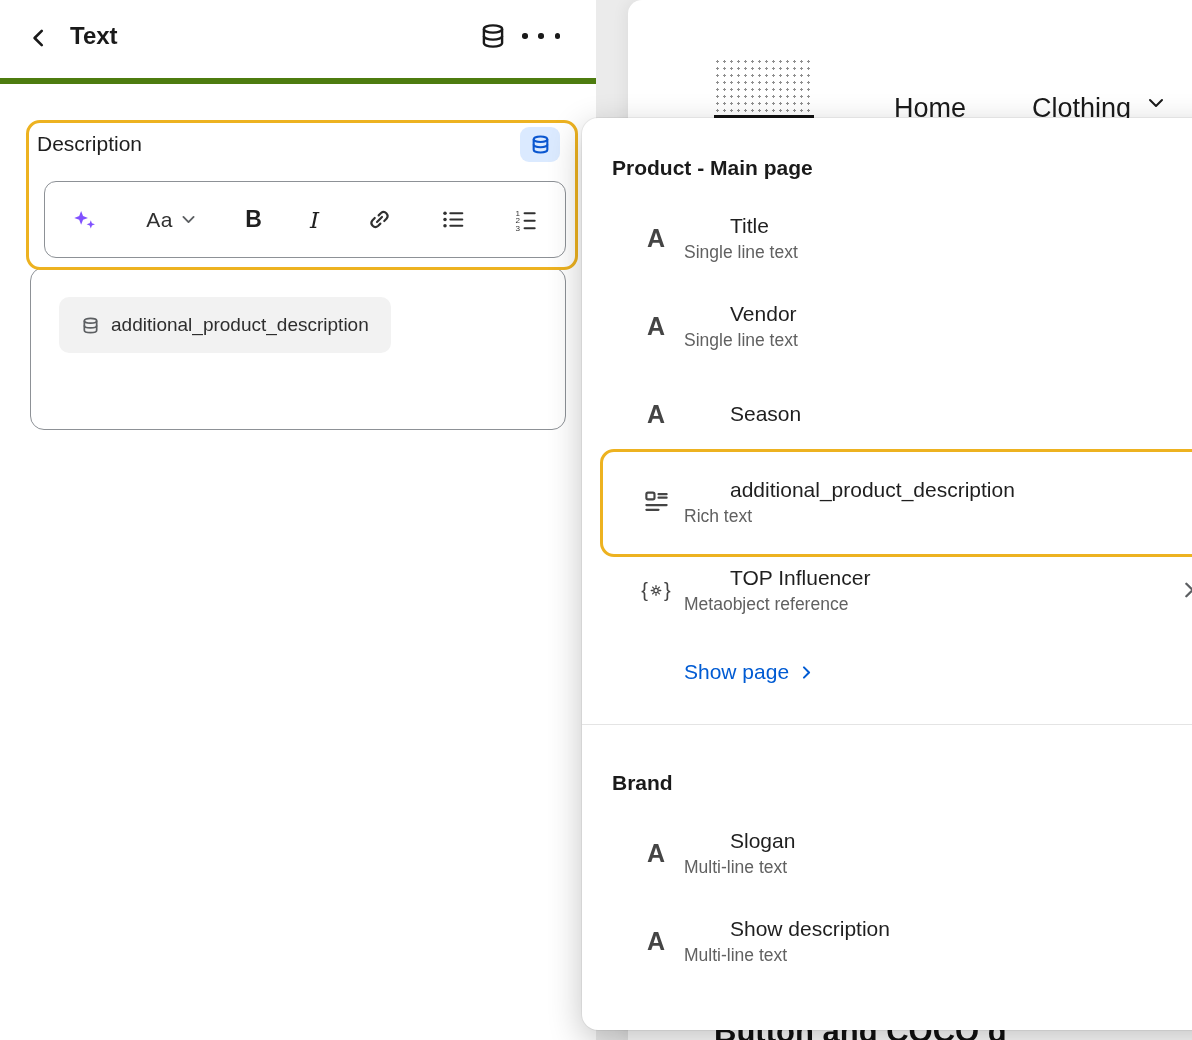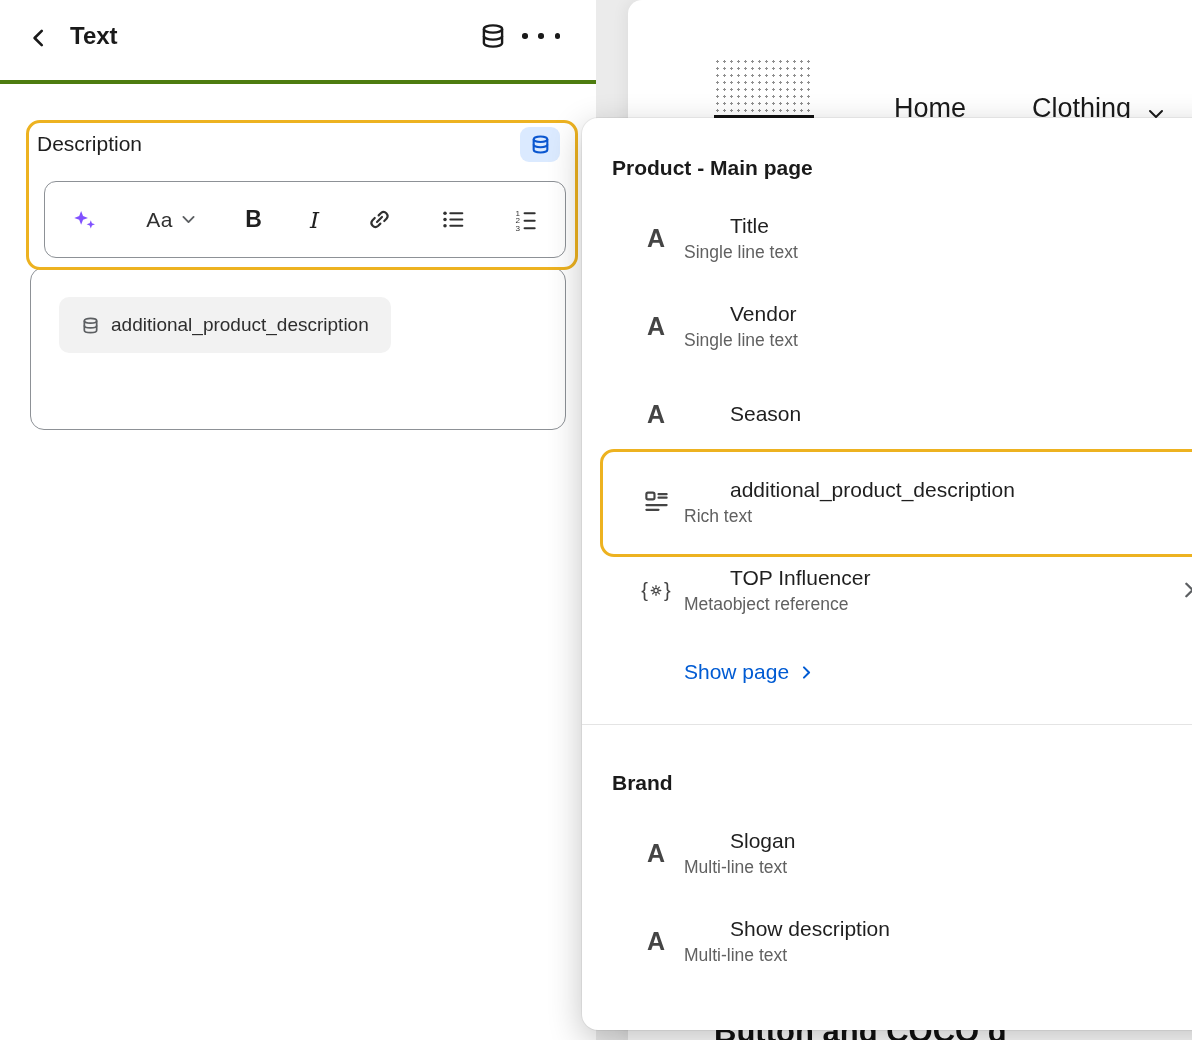--- a/index.html
+++ b/index.html
@@ -2,21 +2,21 @@
 <html><head>
 <meta charset="utf-8">
 <style>
   * { box-sizing: border-box; margin: 0; padding: 0; }
   html,body { background:#fff; }
   body { font-family: "Liberation Sans", "DejaVu Sans", sans-serif; color:#1a1a1a; }
   .stage { position:relative; width:1192px; height:1040px; overflow:hidden; background:#fff; }
 
   
   .lp { position:absolute; left:0; top:0; width:596px; height:1040px; background:#fff; }
-  .lp-header { position:absolute; left:0; top:0; width:596px; height:84px; border-bottom:4px solid #4d7c0f; }
+  .lp-header { position:absolute; left:0; top:0; width:596px; height:84px; border-bottom:6px solid #4d7c0f; }
   .back-btn { position:absolute; left:26px; top:25px; width:26px; height:26px; cursor:pointer; display:flex; align-items:center; justify-content:center; }
   .lp-title { position:absolute; left:70px; top:22px; font-size:24px; font-weight:700; color:#1a1a1a; }
   .hdr-db { position:absolute; left:478px; top:21px; width:30px; height:30px; color:#1a1a1a; display:flex; align-items:center; justify-content:center; cursor:pointer; }
   .hdr-dots { position:absolute; left:522px; top:22px; width:38px; height:28px; display:flex; align-items:center; justify-content:space-between; cursor:pointer; }
   .hdr-dots .dot { width:5.5px; height:5.5px; border-radius:50%; background:#1a1a1a; }
 
   
   .field-label { position:absolute; left:37px; top:132px; font-size:21px; color:#1f1f1f; }
   .db-badge { position:absolute; left:520px; top:127px; width:40px; height:35px; background:#dbeaff; border-radius:9px; display:flex; align-items:center; justify-content:center; color:#0b57d0; cursor:pointer; }
   .rt-toolbar { position:absolute; left:44px; top:181px; width:522px; height:77px; background:#fff; border:1px solid #8d9196; border-radius:12px; display:flex; align-items:center; justify-content:space-between; padding:0 26px; }
@@ -30,21 +30,21 @@
   .chip .db-sm { color:#5c5f62; display:flex; }
   .field-ring { position:absolute; left:26px; top:120px; width:552px; height:150px; border:3px solid #edb220; border-radius:14px; pointer-events:none; z-index:5; }
 
   
   .backdrop { position:absolute; left:596px; top:0; width:596px; height:1040px; background:#ebebeb; }
   .preview-page { position:absolute; left:628px; top:0; width:564px; height:1040px; background:#fff; border-top-left-radius:14px; box-shadow:-4px 0 14px rgba(0,0,0,0.05); }
   .logo-dots { position:absolute; left:714px; top:58px; width:100px; height:60px;
     background-image: radial-gradient(#8f8f8f 1.1px, transparent 1.3px);
     background-size:7px 7px; border-bottom:3px solid #111; }
   .nav-home { position:absolute; left:894px; top:93px; font-size:27px; font-weight:500; color:#1a1a1a; cursor:pointer; }
-  .nav-clothing { position:absolute; left:1032px; top:93px; font-size:27px; font-weight:500; color:#1a1a1a; cursor:pointer; display:flex; align-items:flex-end; gap:15px; }
+  .nav-clothing { position:absolute; left:1032px; top:93px; font-size:27px; font-weight:500; color:#1a1a1a; cursor:pointer; display:flex; align-items:flex-start; gap:15px; }
   .gray-band { position:absolute; left:628px; top:206px; width:564px; height:52px; background:#f4f4f4; }
   .partial-heading { position:absolute; left:714px; top:1014px; font-size:31px; font-weight:700; color:#111; white-space:nowrap; }
 
   
   .popover { position:absolute; left:582px; top:118px; width:664px; height:912px; background:#fff; border-radius:16px;
     box-shadow:0 10px 34px rgba(0,0,0,0.24), 0 0 0 1px rgba(0,0,0,0.05); z-index:20; overflow:hidden; }
   .pop-title { padding:38px 30px 14px 30px; font-size:21px; font-weight:700; color:#1a1a1a; }
   .prow { position:relative; height:88px; margin:0 30px 0 18px; padding-left:84px; display:flex; flex-direction:column; justify-content:center; gap:4px; cursor:pointer; }
   .prow-icon { position:absolute; left:40px; top:50%; transform:translateY(-50%); width:32px; display:flex; align-items:center; justify-content:center; color:#454545; }
   .a-glyph { font-size:25px; font-weight:600; color:#454545; }

